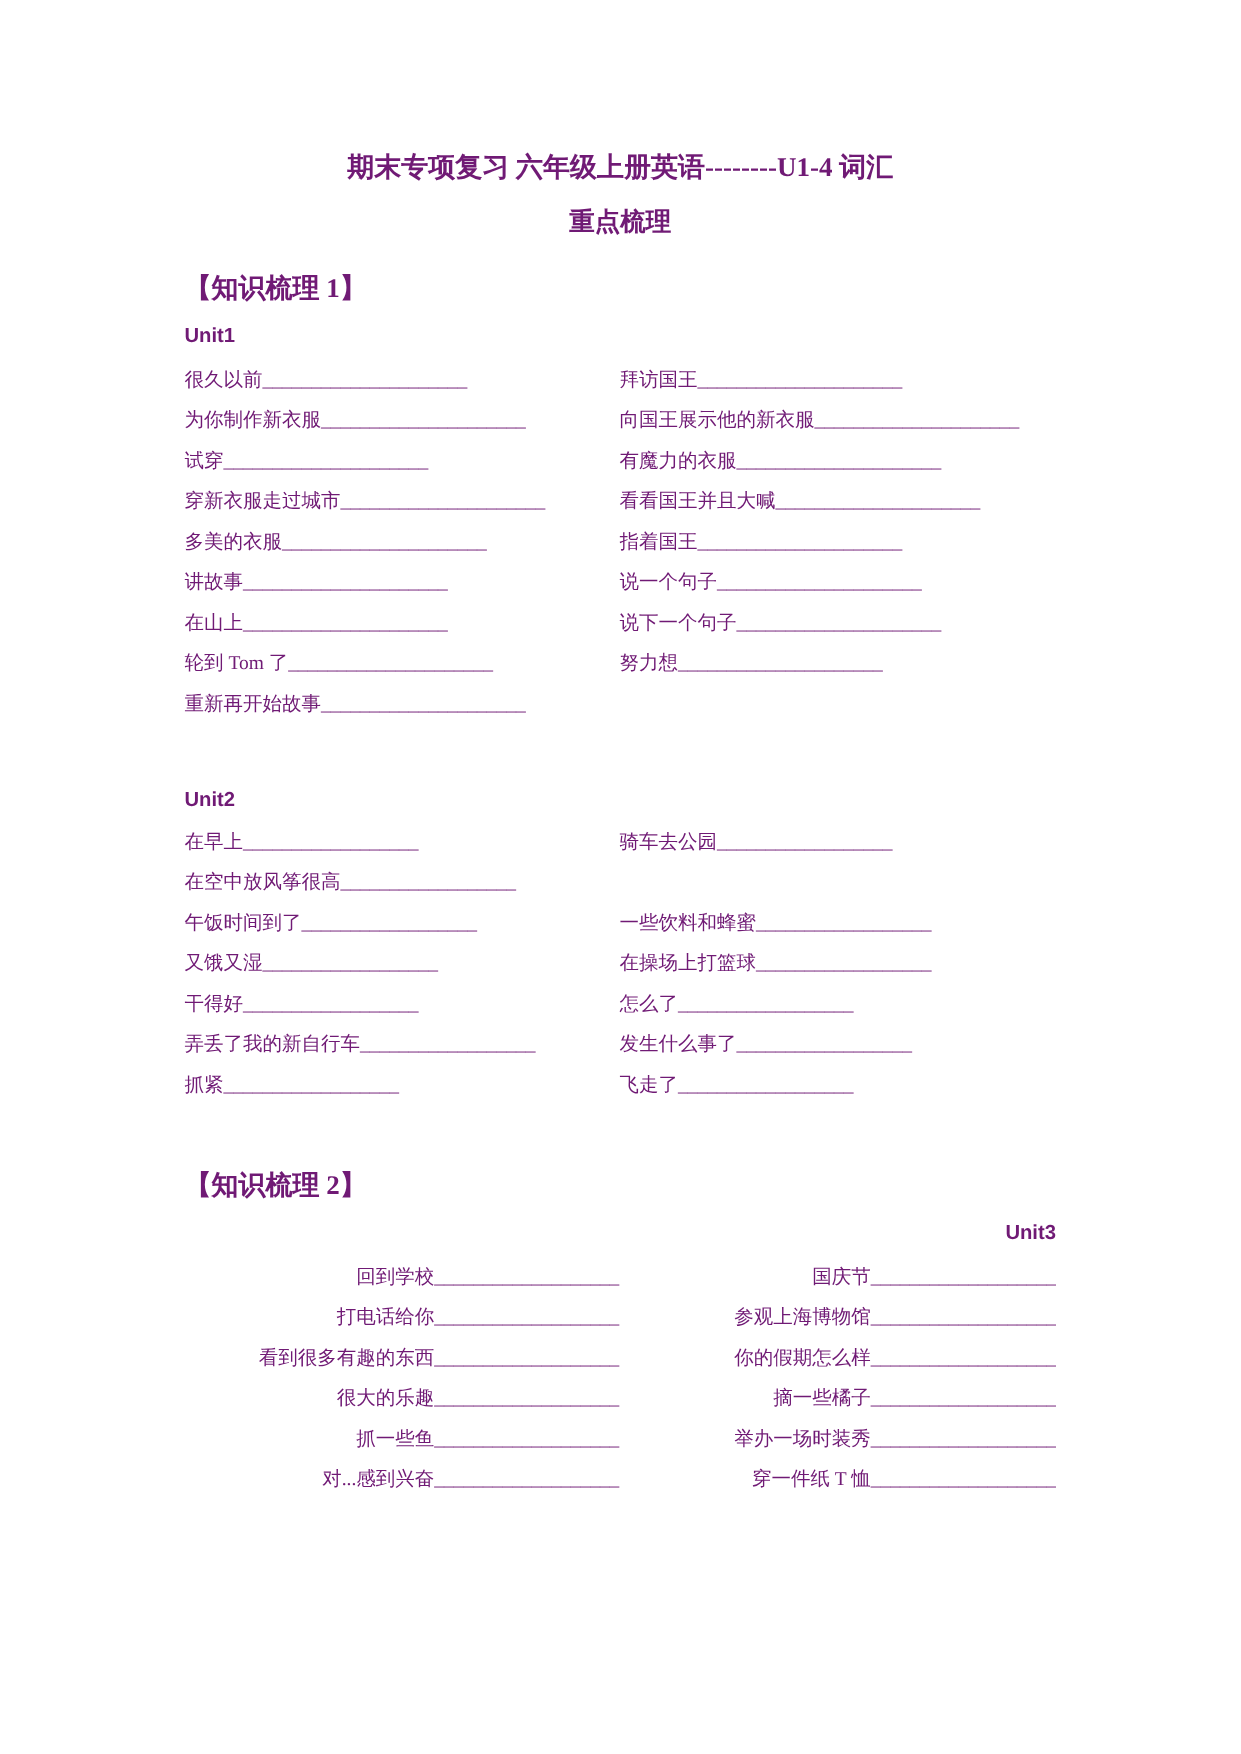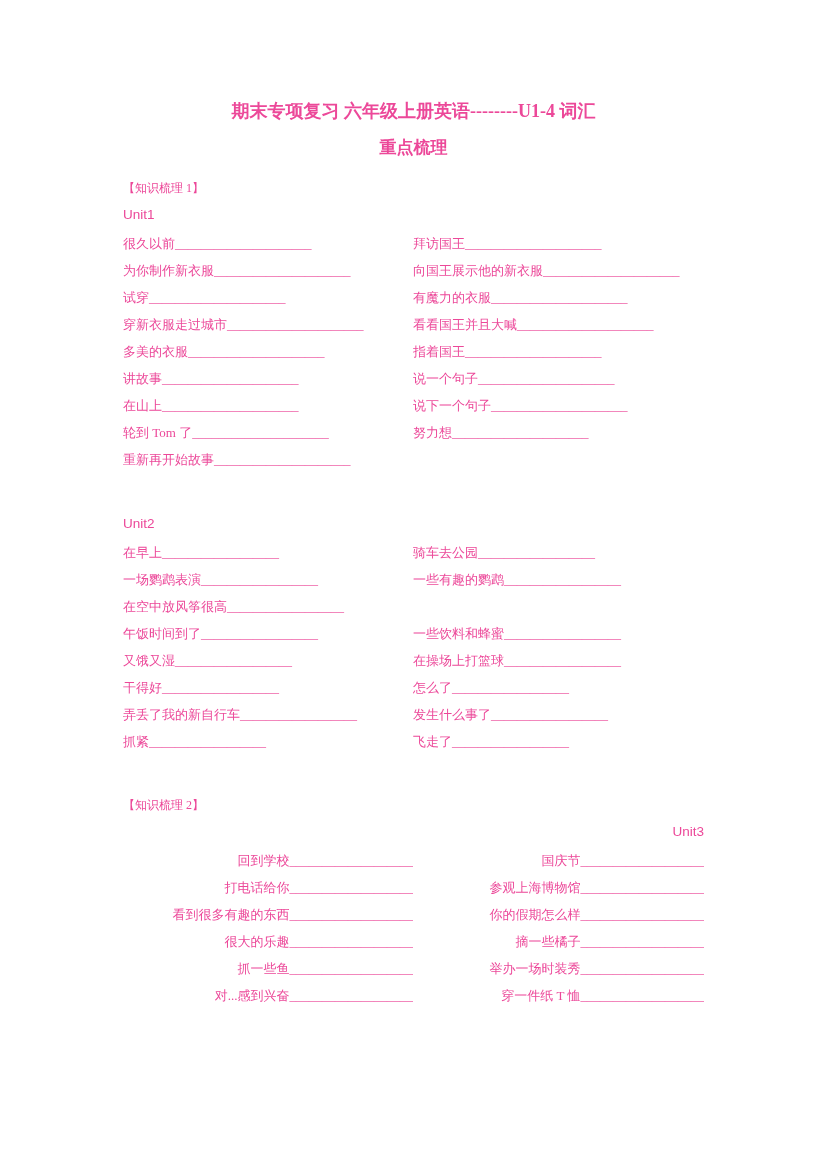--- a/index.html
+++ b/index.html
@@ -5,51 +5,51 @@
   html, body {
     margin: 0;
     padding: 0;
     background: #ffffff;
   }
   .page {
     width: 827px;
     height: 1169px;
     box-sizing: border-box;
     background: #ffffff;
-    color: #ec4899;
+    color: #701a75;
     font-family: "Liberation Serif", "DejaVu Serif", serif;
     padding: 100px 123px 0 123px;
     overflow: hidden;
   }
   .title {
     font-size: 18px;
     font-weight: bold;
     text-align: center;
     line-height: 1.3;
     margin: 0 0 14px 0;
   }
   .subtitle {
     font-size: 17px;
     font-weight: bold;
     text-align: center;
     line-height: 1.3;
     margin: 0 0 21px 0;
   }
   .section { margin: 0; }
   .section-header {
-    font-size: 12px;
-    font-weight: normal;
+    font-size: 18px;
+    font-weight: bold;
     line-height: 1.4;
     margin: 0 0 9px 0;
   }
   .unit { margin: 0 0 42px 0; }
   .section:last-child .unit:last-child { margin-bottom: 0; text-align: right; }
   .unit-name {
     font-size: 13.5px;
-    font-weight: normal;
+    font-weight: bold;
     line-height: 1.4;
     margin: 0 0 5px 0;
     font-family: "Liberation Sans", "DejaVu Sans", sans-serif;
   }
   .row {
     display: flex;
     font-size: 13px;
     line-height: 27px;
   }
   .cell-left {
@@ -110,24 +110,20 @@
             <span class="cell-right">重新再开始故事_____________________</span>
           </div>
         </div>
         <div class="unit">
           <div class="unit-name">Unit2</div>
           <div class="row">
             <span class="cell-left">在早上__________________</span>
             <span class="cell-right">骑车去公园__________________</span>
           </div>
           <div class="row">
-            <span class="cell-left">一场鹦鹉表演__________________</span>
-            <span class="cell-right">一些有趣的鹦鹉__________________</span>
-          </div>
-          <div class="row">
             <span class="cell-right">在空中放风筝很高__________________</span>
           </div>
           <div class="row">
             <span class="cell-left">午饭时间到了__________________</span>
             <span class="cell-right">一些饮料和蜂蜜__________________</span>
           </div>
           <div class="row">
             <span class="cell-left">又饿又湿__________________</span>
             <span class="cell-right">在操场上打篮球__________________</span>
           </div>

